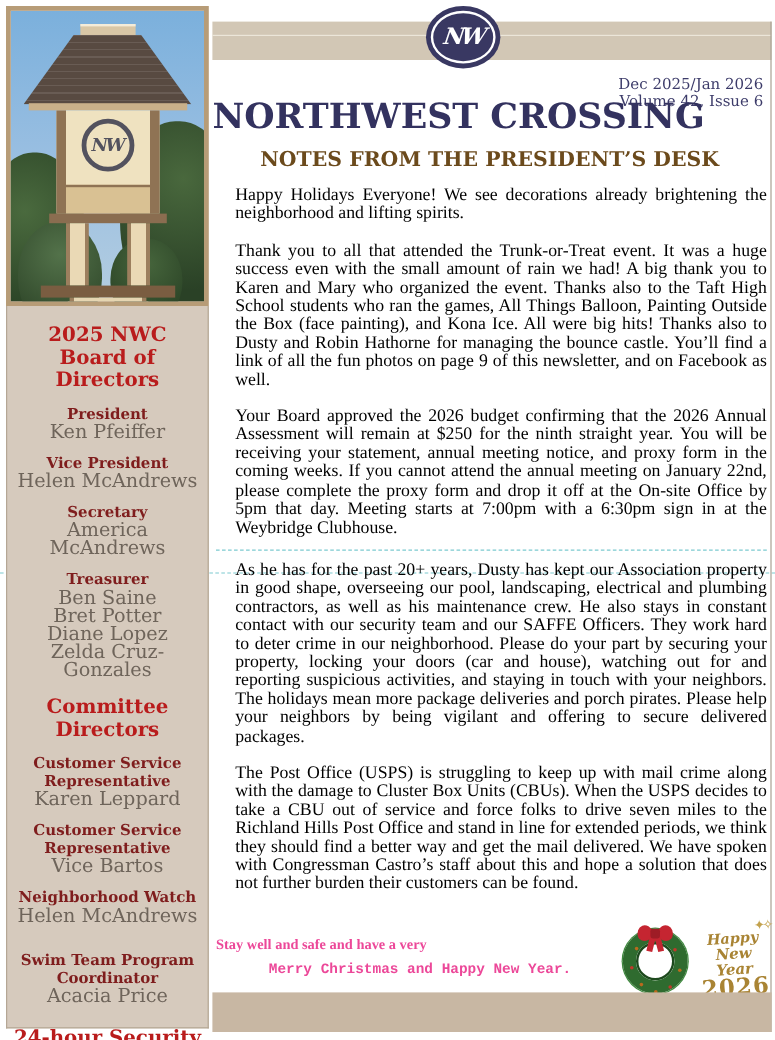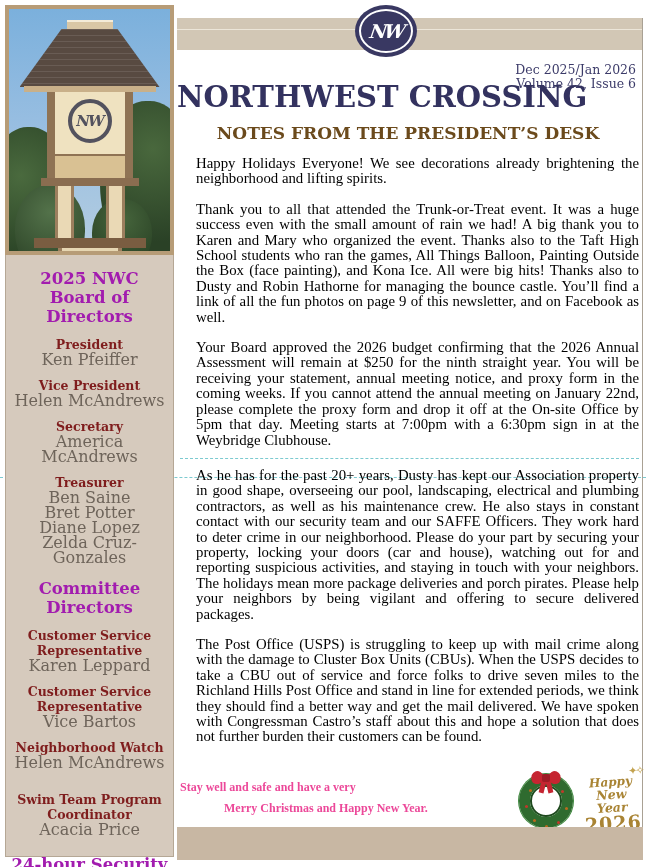--- a/index.html
+++ b/index.html
@@ -36,21 +36,21 @@
   .legs{position:absolute;left:50%;top:177px;width:70px;height:52px;transform:translateX(-50%);
         display:flex;justify-content:space-between;}
   .leg{width:19px;background:linear-gradient(90deg,#9c7f5e 0 3px,#ead9b5 3px 16px,#9c7f5e 16px);}
   .beam{position:absolute;left:50%;top:229px;width:112px;height:10px;transform:translateX(-50%);background:#7a5d41;}
   .base{position:absolute;left:50%;top:239px;width:64px;height:14px;transform:translateX(-50%);
         background:linear-gradient(90deg,#9c7f5e 0 4px,#e6d6b2 4px 60px,#9c7f5e 60px);}
 
   .panel{position:absolute;left:0;top:250px;width:169px;height:602px;box-sizing:border-box;
          background:#d6cabd;border:1px solid #b5a795;border-top:none;
          font-family:"DejaVu Serif", serif;text-align:center;}
-  .panel h3{font-size:16.5px;line-height:19px;color:#a21caf;margin:14px 2px 4px;font-weight:bold;}
+  .panel h3{font-size:16.5px;line-height:19px;color:#b91c1c;margin:14px 2px 4px;font-weight:bold;}
   .role{font-weight:bold;font-size:12.5px;line-height:15px;color:#7f1d1d;margin:11px 6px 0;}
   .pname{font-size:16px;line-height:15px;color:#6e645a;margin:0 4px;}
 
   
   .main{position:absolute;left:177px;top:0;width:466px;height:867px;z-index:2;background:transparent;}
   .band{position:absolute;left:0;top:18px;width:466px;height:32px;background:#d2c7b5;}
   .band-line{position:absolute;left:0;top:11px;width:100%;border-top:1px solid #ece6d9;}
   .right-rule{position:absolute;right:0px;top:18px;height:842px;width:1px;background:#a9a194;}
 
   .nwc-logo{position:absolute;left:178px;top:5px;width:62px;height:52px;background:#393862;border-radius:50%;
@@ -66,21 +66,21 @@
            font-family:"DejaVu Serif", serif;font-weight:bold;font-size:29px;color:#33325f;letter-spacing:0px;}
   h2.subtitle{position:absolute;left:0;top:123px;width:462px;margin:0;text-align:center;
               font-family:"DejaVu Serif", serif;font-weight:bold;font-size:17px;color:#6b4a1c;}
 
   .article{position:absolute;left:3px;top:156px;width:459px;
            font-size:14.8px;line-height:15.4px;color:#000;text-align:justify;}
   .article p{margin:0 0 15px 16px;}
   .article .sep{border-top:1px dashed #7ccad0;margin:-5px 0 9px 0;height:0;}
 
   .closing{position:absolute;left:3px;top:777px;font-weight:bold;font-size:12px;line-height:21px;color:#ec4899;}
-  .closing .indent{padding-left:44px;}
+  .closing .indent{padding-left:44px;font-family:Liberation Mono, monospace;}
 
   
   .wreath{position:absolute;left:339px;top:771px;width:60px;height:60px;}
   .wring{position:absolute;inset:3px;border-radius:50%;border:11px solid #2f6b2f;
          box-shadow:inset 0 0 0 2px #1e4a1e, 0 0 0 1px #3f8a3f;}
   .berries{position:absolute;left:29px;top:10px;width:3px;height:3px;border-radius:50%;background:#c0392b;
            box-shadow:-16px 8px 0 #b96a1e, 16px 9px 0 #c0392b, -20px 24px 0 #c0392b, 20px 26px 0 #b96a1e,
                       -12px 38px 0 #b96a1e, 12px 40px 0 #c0392b, 0px 44px 0 #b96a1e;}
   .bow{position:absolute;left:50%;top:0px;transform:translateX(-50%);width:30px;height:14px;}
   .bow .loopL,.bow .loopR{position:absolute;top:0;width:13px;height:13px;background:#c52531;border-radius:50% 50% 50% 50%/60% 60% 40% 40%;}

